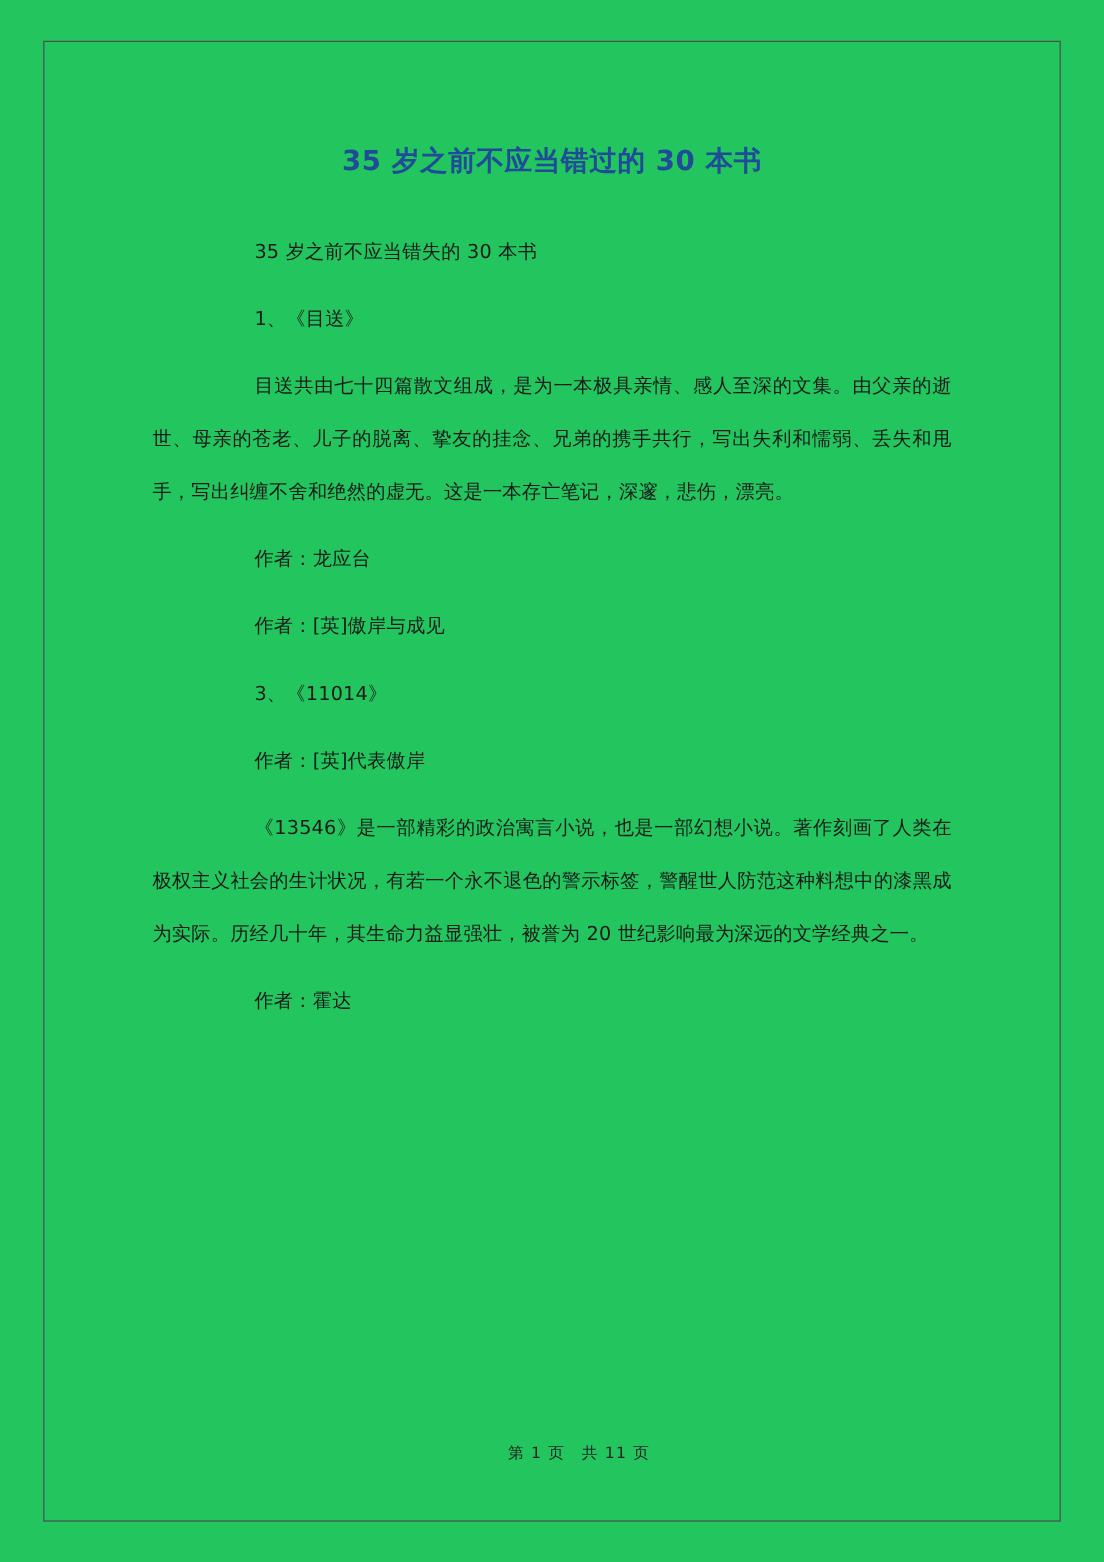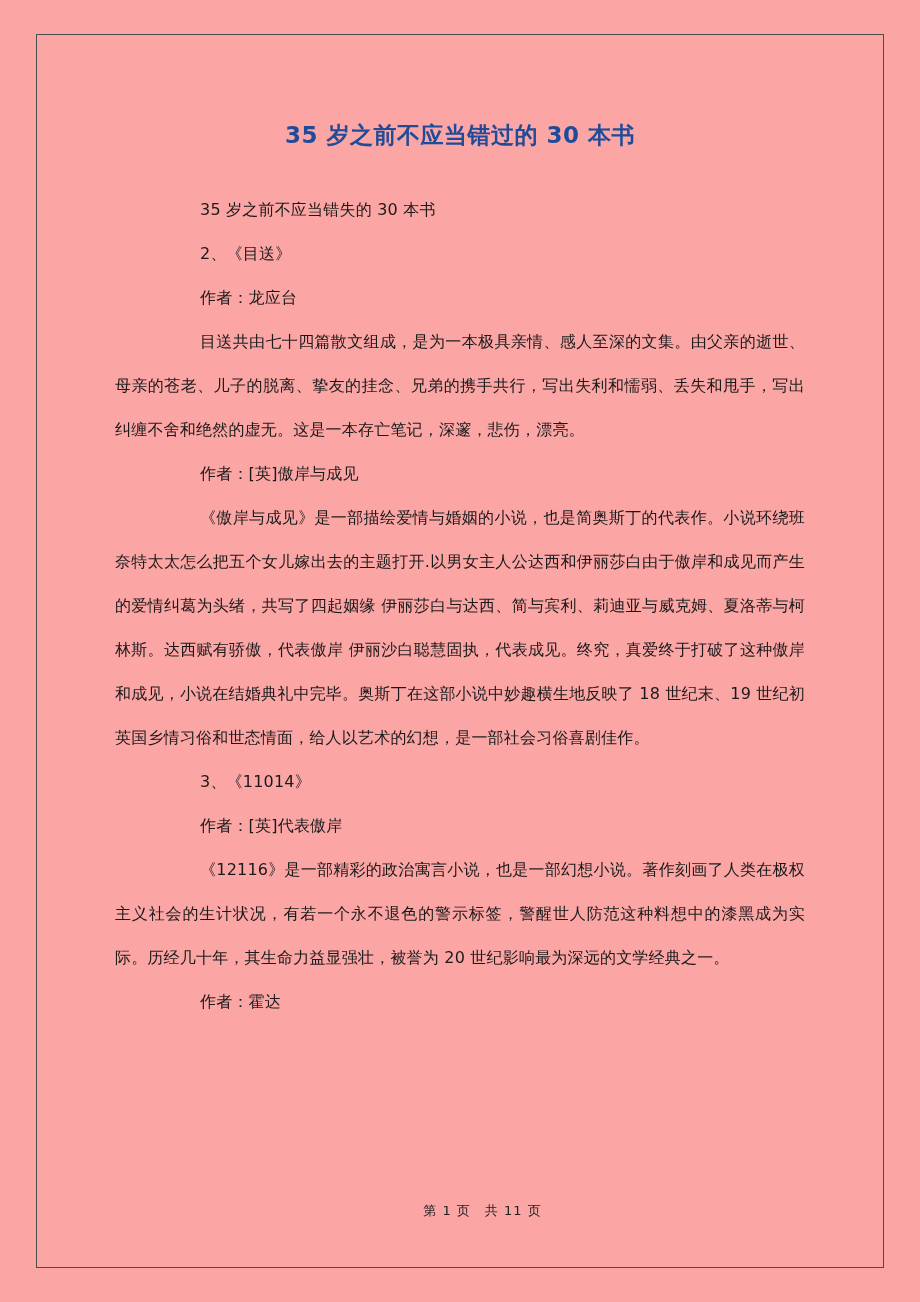--- a/index.html
+++ b/index.html
@@ -4,21 +4,21 @@
 <style>
   html, body {
     margin: 0;
     padding: 0;
     background: #ffffff;
   }
   .page {
     position: relative;
     width: 920px;
     height: 1302px;
-    background: #fca5a5;
+    background: #22c55e;
     font-family: "DejaVu Sans", "Liberation Sans", sans-serif;
     overflow: hidden;
   }
   .page-border {
     position: absolute;
     left: 36px;
     top: 34px;
     right: 36px;
     bottom: 34px;
     border: 1px solid #4d4d4d;
@@ -38,21 +38,21 @@
     line-height: 30px;
     margin: 0 0 38px 0;
     letter-spacing: 0.5px;
   }
   .para {
     font-size: 16px;
     color: #1a1a1a;
     line-height: 44px;
     text-indent: 85px;
     text-align: justify;
-    margin: 0;
+    margin: 12px;
     letter-spacing: 0.2px;
   }
   .page-footer {
     position: absolute;
     left: 0;
     right: 0;
     bottom: 82px;
     text-align: center;
     font-size: 13px;
     color: #222222;
@@ -62,25 +62,24 @@
 </style>
 </head>
 <body>
 
 <div class="page">
   <div class="page-border"></div>
   <div class="content">
     <h1 class="doc-title" style="color: rgb(31, 75, 153);">35 岁之前不应当错过的 30 本书</h1>
     <div id="doc-body">
         <p class="para">35 岁之前不应当错失的 30 本书</p>
-        <p class="para">2、《目送》</p>
+        <p class="para">1、《目送》</p>
+        <p class="para">目送共由七十四篇散文组成，是为一本极具亲情、感人至深的文集。由父亲的逝世、母亲的苍老、儿子的脱离、挚友的挂念、兄弟的携手共行，写出失利和懦弱、丢失和甩手，写出纠缠不舍和绝然的虚无。这是一本存亡笔记，深邃，悲伤，漂亮。</p>
         <p class="para">作者：龙应台</p>
-        <p class="para">目送共由七十四篇散文组成，是为一本极具亲情、感人至深的文集。由父亲的逝世、母亲的苍老、儿子的脱离、挚友的挂念、兄弟的携手共行，写出失利和懦弱、丢失和甩手，写出纠缠不舍和绝然的虚无。这是一本存亡笔记，深邃，悲伤，漂亮。</p>
         <p class="para">作者：[英]傲岸与成见</p>
-        <p class="para">《傲岸与成见》是一部描绘爱情与婚姻的小说，也是简奥斯丁的代表作。小说环绕班奈特太太怎么把五个女儿嫁出去的主题打开.以男女主人公达西和伊丽莎白由于傲岸和成见而产生的爱情纠葛为头绪，共写了四起姻缘 伊丽莎白与达西、简与宾利、莉迪亚与威克姆、夏洛蒂与柯林斯。达西赋有骄傲，代表傲岸 伊丽沙白聪慧固执，代表成见。终究，真爱终于打破了这种傲岸和成见，小说在结婚典礼中完毕。奥斯丁在这部小说中妙趣横生地反映了 18 世纪末、19 世纪初英国乡情习俗和世态情面，给人以艺术的幻想，是一部社会习俗喜剧佳作。</p>
         <p class="para">3、《11014》</p>
         <p class="para">作者：[英]代表傲岸</p>
-        <p class="para">《12116》是一部精彩的政治寓言小说，也是一部幻想小说。著作刻画了人类在极权主义社会的生计状况，有若一个永不退色的警示标签，警醒世人防范这种料想中的漆黑成为实际。历经几十年，其生命力益显强壮，被誉为 20 世纪影响最为深远的文学经典之一。</p>
+        <p class="para">《13546》是一部精彩的政治寓言小说，也是一部幻想小说。著作刻画了人类在极权主义社会的生计状况，有若一个永不退色的警示标签，警醒世人防范这种料想中的漆黑成为实际。历经几十年，其生命力益显强壮，被誉为 20 世纪影响最为深远的文学经典之一。</p>
         <p class="para">作者：霍达</p>
       </div>
   </div>
   <div class="page-footer">第 1 页　共 11 页</div>
 </div>
 
 </body></html>

